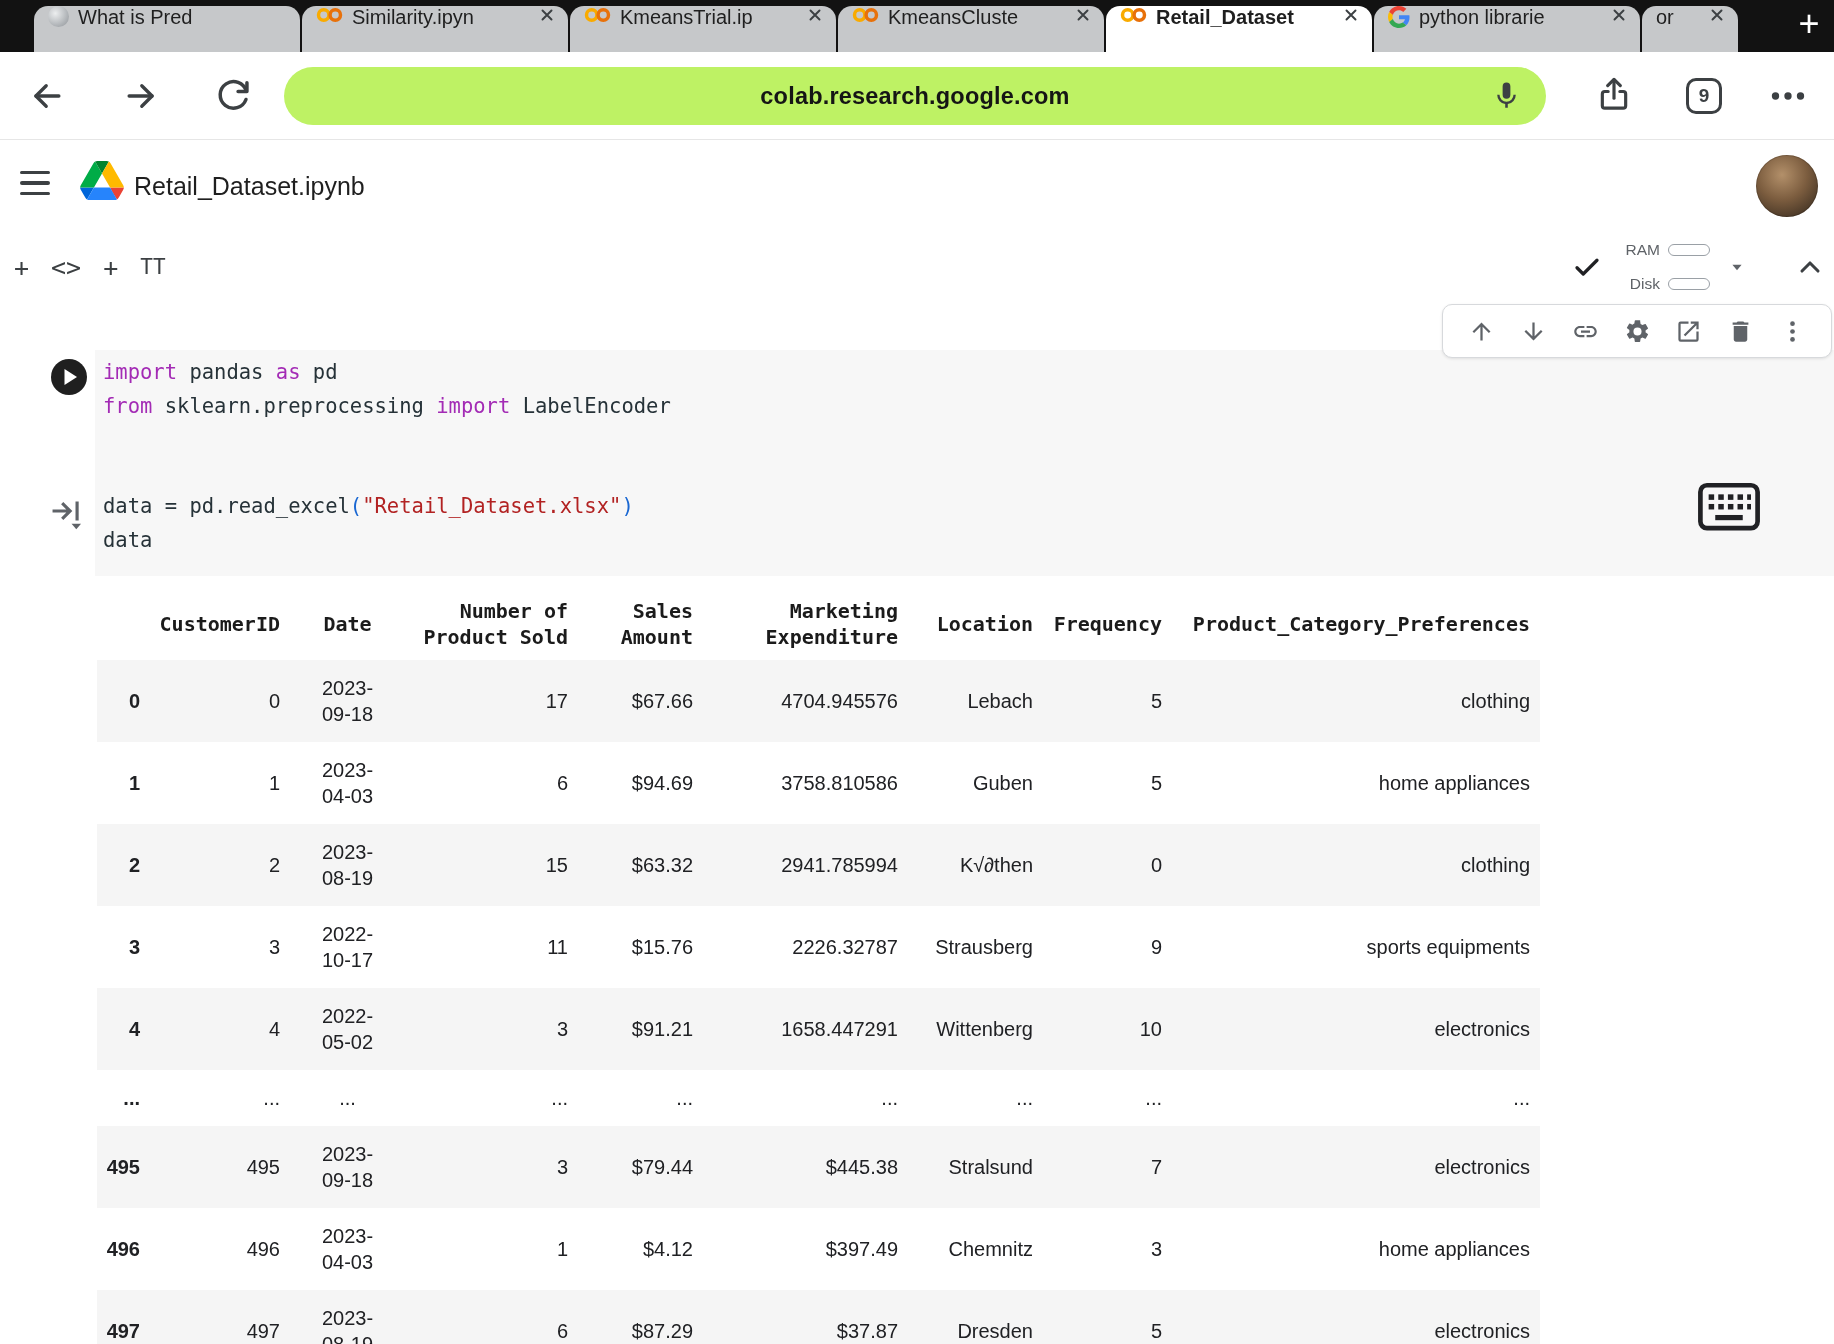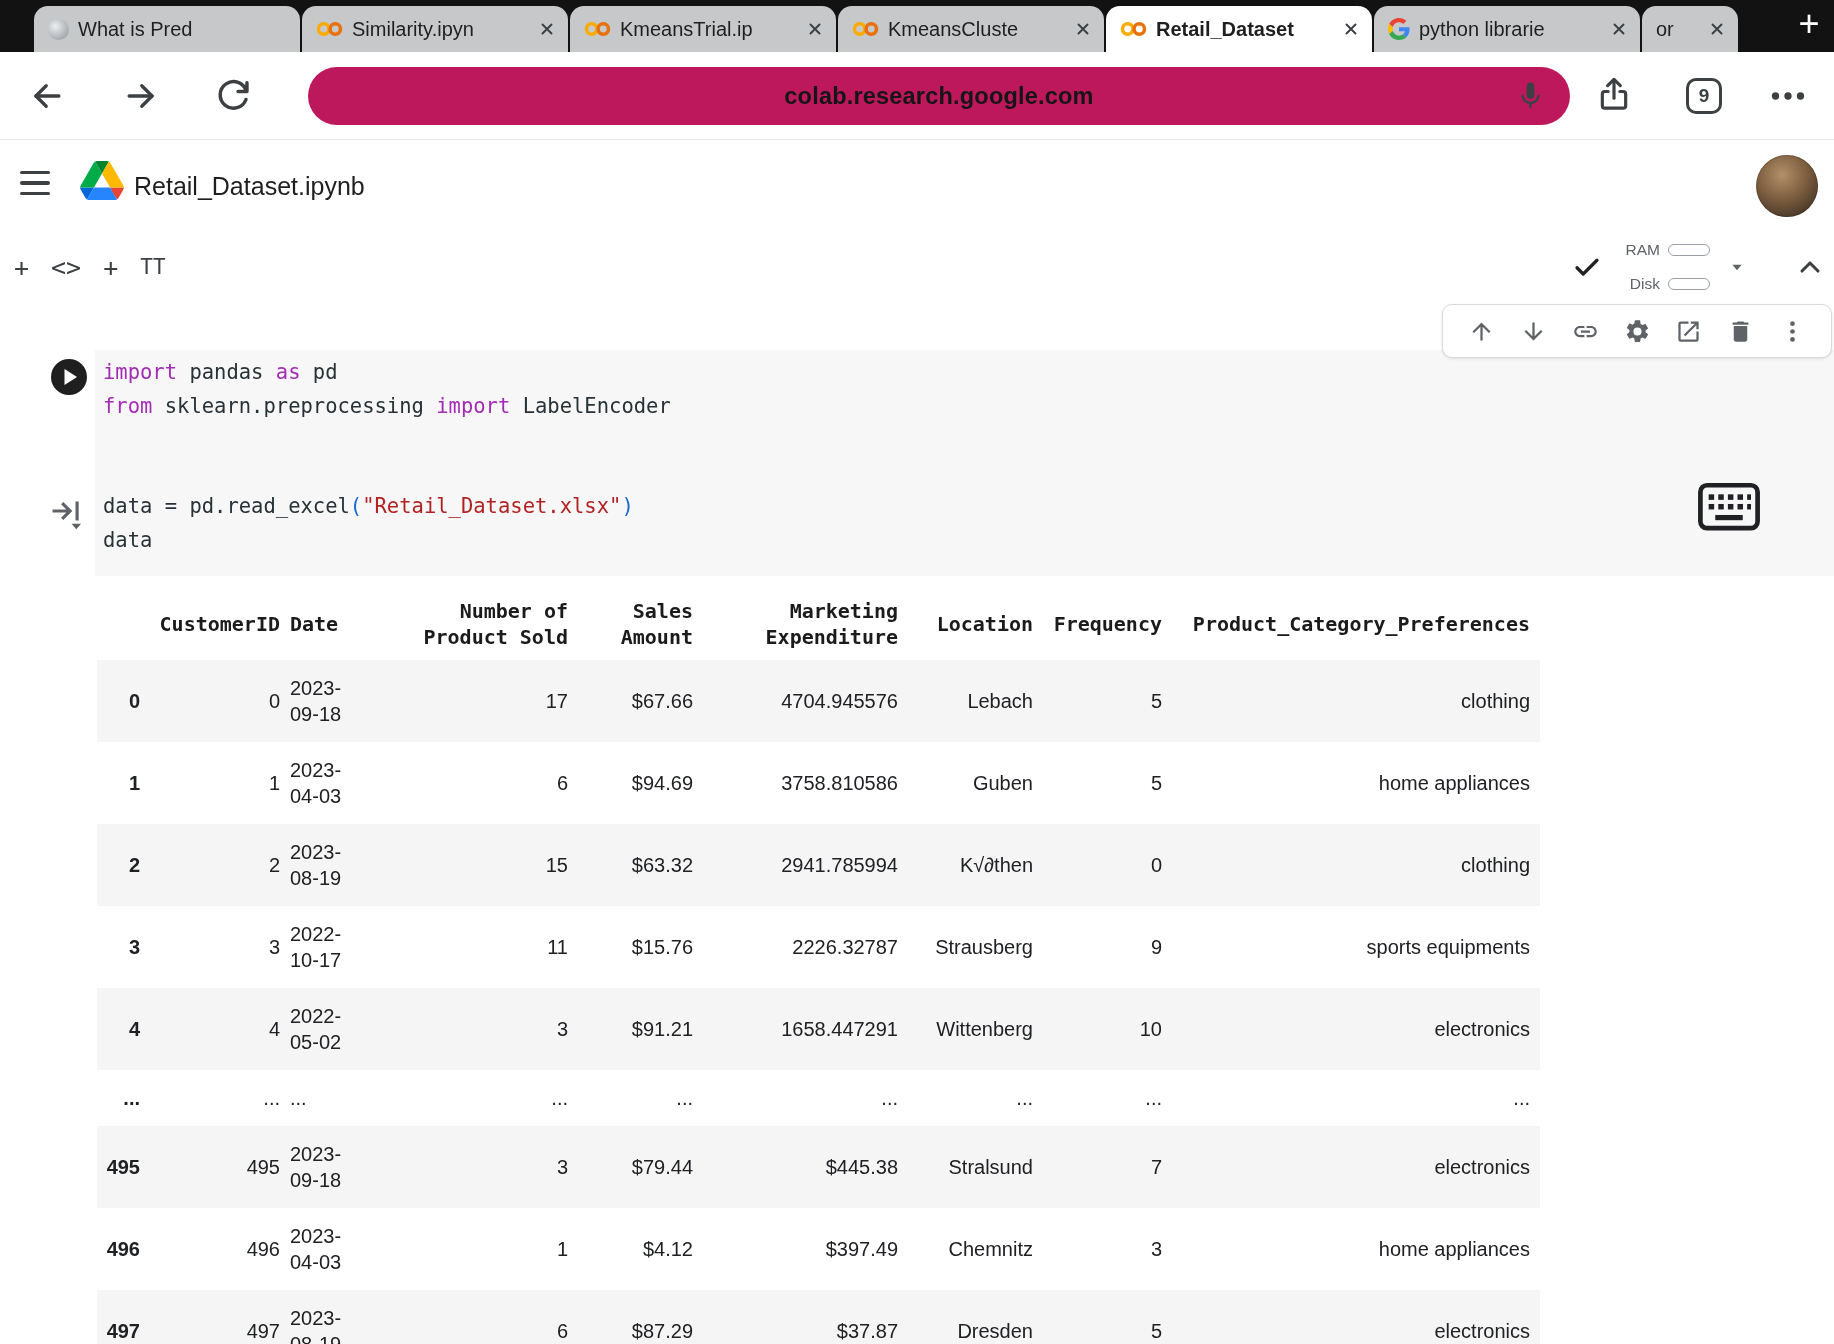--- a/index.html
+++ b/index.html
@@ -2,35 +2,35 @@
 <html><head>
 <meta charset="utf-8">
 <style>
   * { margin:0; padding:0; box-sizing:border-box; }
   body { background:#444; font-family:"Liberation Sans", sans-serif; }
   .screen { position:relative; width:1834px; height:1344px; background:#fff; overflow:hidden; color:#202124; }
 
   
   .tabstrip { position:absolute; top:0; left:0; right:0; height:52px; background:#121212; display:flex; align-items:flex-end; padding-left:34px; }
   .tablist { display:flex; flex:1 1 0; min-width:0; align-items:flex-end; height:46px; }
-  .tab { flex:1 1 0; min-width:0; max-width:266px; height:46px; background:#c6c8ca; border-radius:14px 14px 0 0; display:flex; align-items:center; gap:9px; padding:0 12px 0 14px; margin-right:2px; cursor:pointer; }
+  .tab { flex:1 1 0; min-width:0; max-width:266px; height:46px; background:#c6c8ca; border-radius:14px 14px 0 0; display:flex; gap:9px; padding:0 12px 0 14px; margin-right:2px; cursor:pointer; }
   .tab.partial { flex:0 0 96px; }
   .tab.active { background:#ffffff; }
   .tab-title { flex:1 1 0; min-width:0; overflow:hidden; white-space:nowrap; font-size:20px; font-weight:500; color:#1f1f1f; }
   .tab.active .tab-title { font-weight:700; }
   .fav { width:27px; height:18px; flex:none; }
   .fav-g { width:22px; height:22px; flex:none; }
   .fav-globe { width:21px; height:21px; border-radius:50%; background:radial-gradient(circle at 35% 35%, #eceeef, #8d9297); flex:none; }
   .tab-close { width:18px; height:18px; flex:none; }
   .newtab { flex:none; width:50px; height:46px; align-self:center; color:#fff; font-size:36px; font-weight:300; display:flex; align-items:center; justify-content:center; cursor:pointer; padding-bottom:4px; }
 
   
   .navbar { position:absolute; top:52px; left:0; right:0; height:88px; background:#fff; border-bottom:1px solid #e6e6e6; }
   .nav-btn { position:absolute; cursor:pointer; }
-  .addr { position:absolute; left:308px; top:15px; width:1262px; height:58px; background:#be185d; border-radius:29px; cursor:text; }
+  .addr { position:absolute; left:284px; top:15px; width:1262px; height:58px; background:#bef264; border-radius:29px; cursor:text; }
   .addr-url { position:absolute; inset:0; display:flex; align-items:center; justify-content:center; font-size:23.5px; font-weight:600; color:#151515; letter-spacing:.2px; }
   .mic { position:absolute; right:24px; top:13px; cursor:pointer; }
   .tabcount { position:absolute; left:1686px; top:26px; width:36px; height:36px; border:3px solid #3c4043; border-radius:10px; display:flex; align-items:center; justify-content:center; font-size:19px; font-weight:700; color:#3c4043; cursor:pointer; }
 
   
   .colab-header { position:absolute; top:140px; left:0; right:0; height:92px; background:#fff; }
   .hamburger { position:absolute; left:20px; top:31px; width:32px; height:30px; cursor:pointer; }
   .hamburger span { display:block; width:30px; height:3.4px; background:#3c4043; border-radius:2px; margin-bottom:7px; }
   .drive-logo { position:absolute; left:80px; top:21px; width:44px; height:39px; }
   .nb-title { position:absolute; left:134px; top:0; height:92px; display:flex; align-items:center; font-size:25px; color:#1f1f1f; cursor:text;text-align:center; }
@@ -62,21 +62,21 @@
   .tok-str { color:#B22222; }
   .tok-br { color:#1967D2; }
   .kbd-icon { position:absolute; right:72px; top:128px; cursor:pointer; }
   .out-icon { position:absolute; left:46px; top:492px; cursor:pointer; }
 
   
   table.df { position:absolute; left:97px; top:584px; width:1443px; border-collapse:collapse; table-layout:fixed; }
   .c0{width:53px}.c1{width:140px}.c2{width:125px}.c3{width:163px}.c4{width:125px}.c5{width:205px}.c6{width:135px}.c7{width:129px}.c8{width:368px}
   table.df th { font-family:"DejaVu Sans Mono", monospace; font-weight:bold; font-size:20px; line-height:26px; padding:14px 10px 10px 0; text-align:right; vertical-align:middle; white-space:pre-line; color:#1b1b1b; }
   table.df td { font-size:20px; line-height:26px; padding:15px 10px 15px 0; text-align:right; vertical-align:middle; white-space:pre-line; color:#202124; }
-  table.df th:nth-child(3), table.df td:nth-child(3) { text-align:left; }
+  table.df th:nth-child(3), table.df td:nth-child(3) { text-align:center; }
   table.df td:first-child { font-weight:700; }
   table.df tbody tr:nth-child(odd) { background:#f5f5f5; }
 </style>
 </head>
 <body>
 
 <div class="screen">
 
   <div class="tabstrip">
     <div class="tablist">

